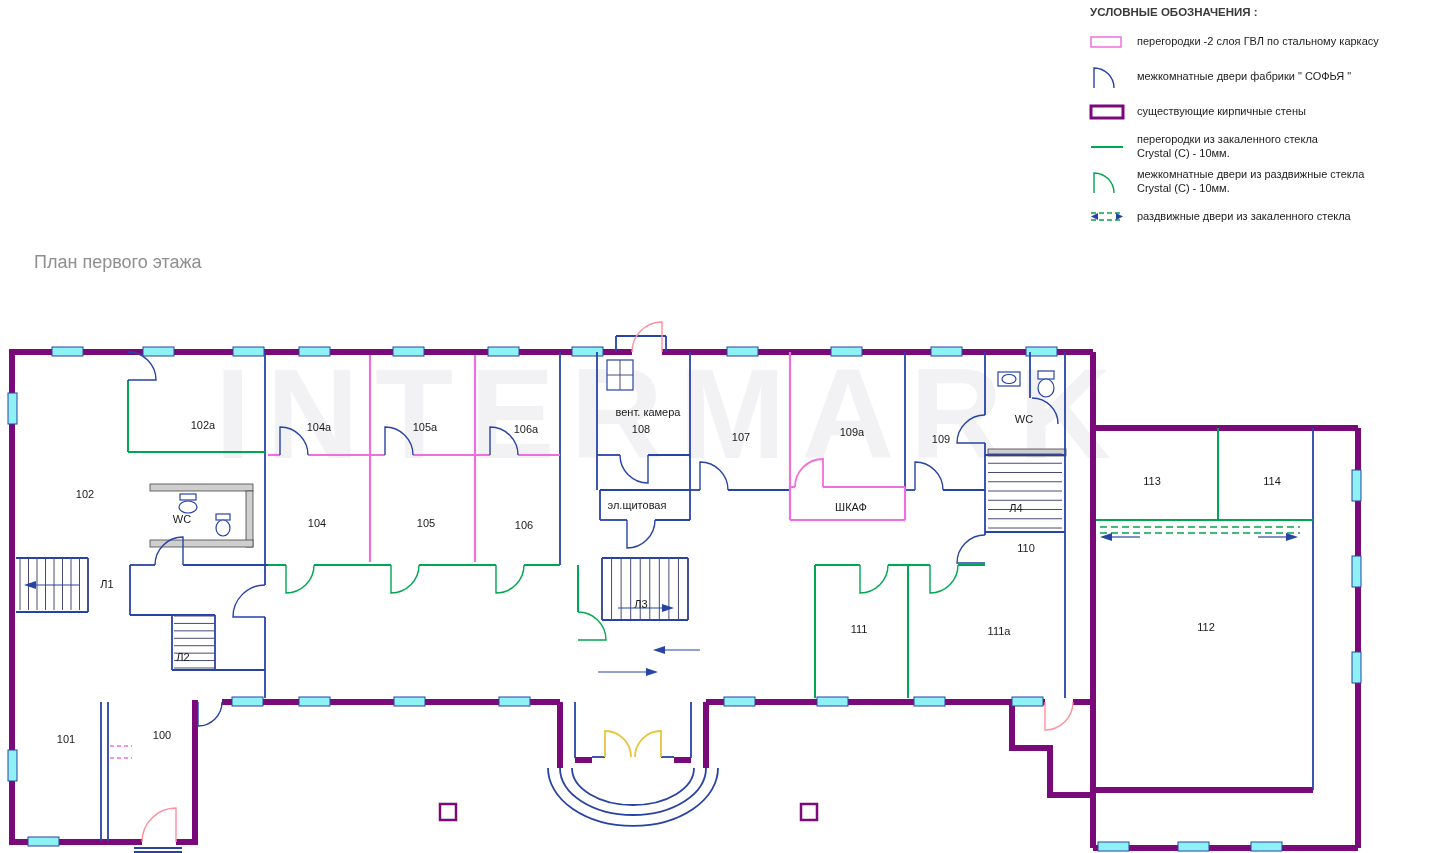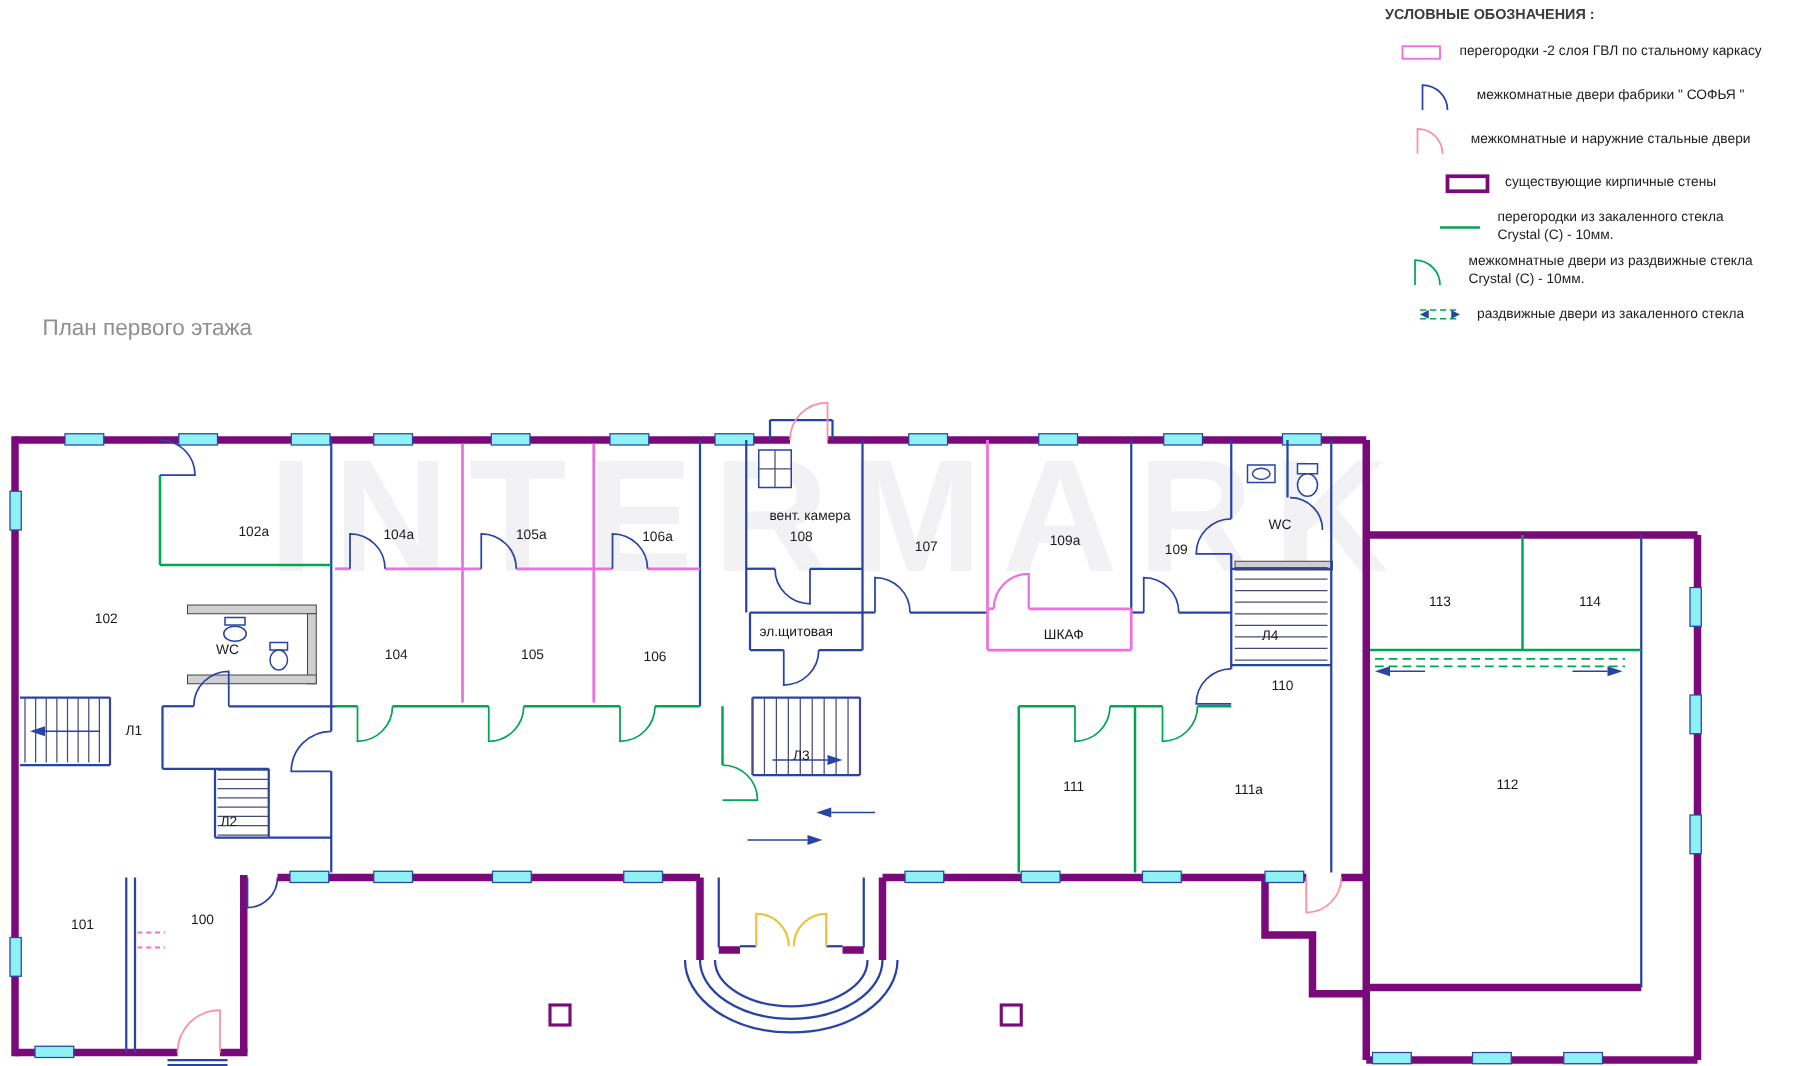--- a/index.html
+++ b/index.html
@@ -27,23 +27,23 @@
   .arrow{fill:var(--blue);}
   .arrow-line{stroke:var(--blue);stroke-width:1.2;}
   .col{fill:#fff;stroke:var(--brick);stroke-width:2.5;}
   .room-label{font:11px "Liberation Sans",sans-serif;fill:var(--label);text-anchor:middle;}
 
   #plan-title{position:absolute;left:34px;top:252px;font-size:18px;color:var(--title);}
   #watermark{position:absolute;left:215px;top:340px;font-size:128px;font-weight:700;
              letter-spacing:16px;color:rgba(70,70,100,0.07);white-space:nowrap;pointer-events:none;}
 
   #legend{position:absolute;left:1088px;top:6px;width:352px;}
-  #legend-title{font-size:11.5px;font-weight:700;color:#3a3a3a;margin:0 0 10px 20px;}
+  #legend-title{font-size:11.5px;font-weight:700;color:#3a3a3a;margin:0 0 10px 2px;}
   #legend-items{list-style:none;margin:0;padding:0;}
-  #legend-items li{display:flex;align-items:center;gap:9px;margin-bottom:7px;min-height:28px;justify-content:center;}
+  #legend-items li{display:flex;align-items:center;gap:9px;margin-bottom:7px;min-height:28px;}
   .sym{width:40px;height:26px;flex:none;}
   .sym svg{width:40px;height:26px;display:block;}
   .lbl{font-size:11px;color:#1d1d1d;line-height:1.25;white-space:pre-line;}
 </style>
 </head>
 <body>
 
 <div id="stage">
 
   <div id="watermark">INTERMARK</div>
@@ -356,28 +356,20 @@
           <span class="sym">
             <svg viewBox="0 0 40 26">
               <path d="M6 24 V4 A20 20 0 0 1 26 24" style="fill:none;stroke:var(--blue);stroke-width:1.4"></path>
             </svg>
           </span>
           <span class="lbl">межкомнатные двери фабрики " СОФЬЯ "</span>
         </li>
         <li>
           <span class="sym">
             <svg viewBox="0 0 40 26">
-              <path d="M6 24 V4 A20 20 0 0 1 26 24" style="fill:none;stroke:var(--steel);stroke-width:1.4"></path>
-            </svg>
-          </span>
-          <span class="lbl">межкомнатные и наружние стальные двери</span>
-        </li>
-        <li>
-          <span class="sym">
-            <svg viewBox="0 0 40 26">
               <rect x="3" y="7" width="32" height="12" style="fill:none;stroke:var(--brick);stroke-width:3"></rect>
             </svg>
           </span>
           <span class="lbl">существующие кирпичные стены</span>
         </li>
         <li>
           <span class="sym">
             <svg viewBox="0 0 40 26">
               <line x1="3" y1="13" x2="35" y2="13" style="stroke:var(--green);stroke-width:2"></line>
             </svg>

